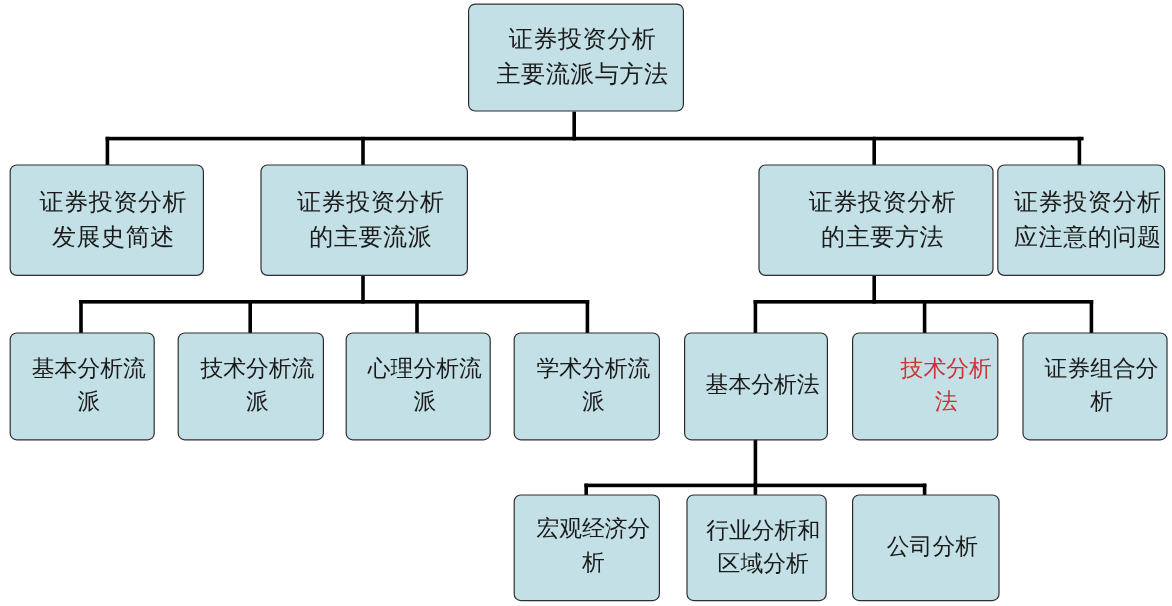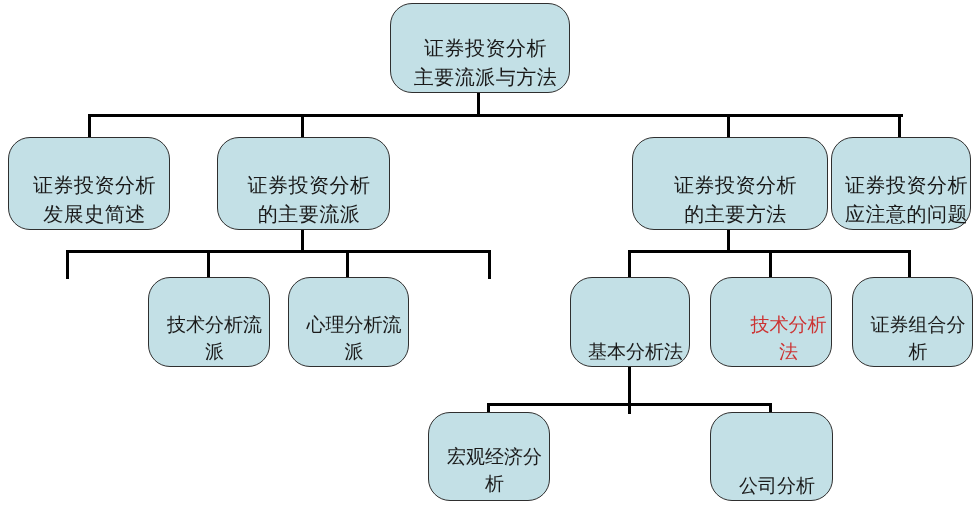--- a/index.html
+++ b/index.html
@@ -13,23 +13,23 @@
     width: 977px;
     height: 505px;
     background: #ffffff;
     overflow: hidden;
   }
   .node {
     position: absolute;
     box-sizing: border-box;
     background: #c3e0e6;
     border: 1.5px solid #2f2f2f;
-    border-radius: 22px;
+    border-radius: 6px;
     display: flex;
-    align-items: flex-end;
+    align-items: center;
     justify-content: center;
     text-align: center;
     z-index: 2;
     padding-left: 11px;
   }
   .node .label {
     white-space: pre-line;
     font-size: 20px;
     line-height: 1.45;
     color: #1a1a1a;
@@ -89,37 +89,47 @@
   </div>
   <div class="node" style="left:632px; top:137px; width:196px; height:93px;">
     <span class="label">证券投资分析
 的主要方法</span>
   </div>
   <div class="node" style="left:831px; top:137px; width:140px; height:93px;">
     <span class="label">证券投资分析
 应注意的问题</span>
   </div>
 
+  <div class="node small" style="left:8px; top:277px; width:121px; height:90px;">
+    <span class="label">基本分析流派</span>
+  </div>
   <div class="node small" style="left:148px; top:277px; width:122px; height:90px;">
     <span class="label">技术分析流派</span>
   </div>
   <div class="node small" style="left:288px; top:277px; width:121px; height:90px;">
     <span class="label">心理分析流派</span>
+  </div>
+  <div class="node small" style="left:428px; top:277px; width:122px; height:90px;">
+    <span class="label">学术分析流派</span>
   </div>
 
   <div class="node small" style="left:570px; top:277px; width:120px; height:90px;">
     <span class="label">基本分析法</span>
   </div>
   <div class="node small highlight" style="left:710px; top:277px; width:122px; height:90px;">
     <span class="label">技术分析法</span>
   </div>
   <div class="node small" style="left:852px; top:277px; width:121px; height:90px;">
     <span class="label">证券组合分析</span>
   </div>
 
   <div class="node small" style="left:428px; top:412px; width:122px; height:89px;font-family:Liberation Mono, monospace;">
     <span class="label">宏观经济分析</span>
   </div>
+  <div class="node small" style="left:572px; top:412px; width:117px; height:89px;">
+    <span class="label">行业分析和
+区域分析</span>
+  </div>
   <div class="node small" style="left:710px; top:412px; width:123px; height:89px;">
     <span class="label">公司分析</span>
   </div>
 
 </div>
 
 </body></html>

